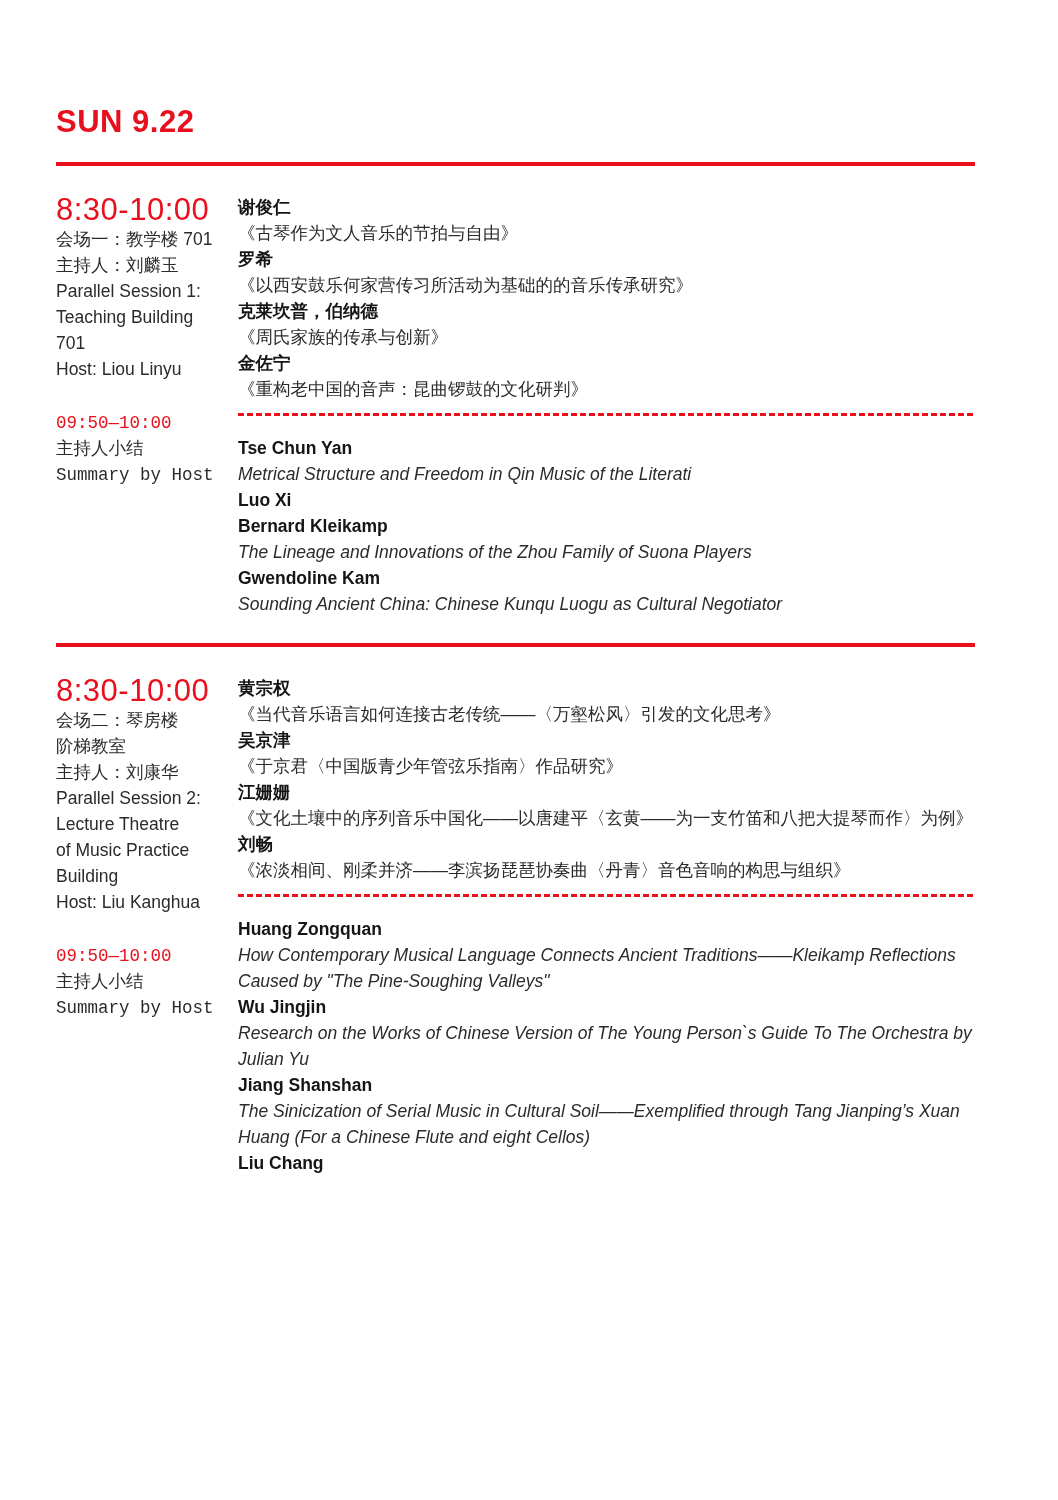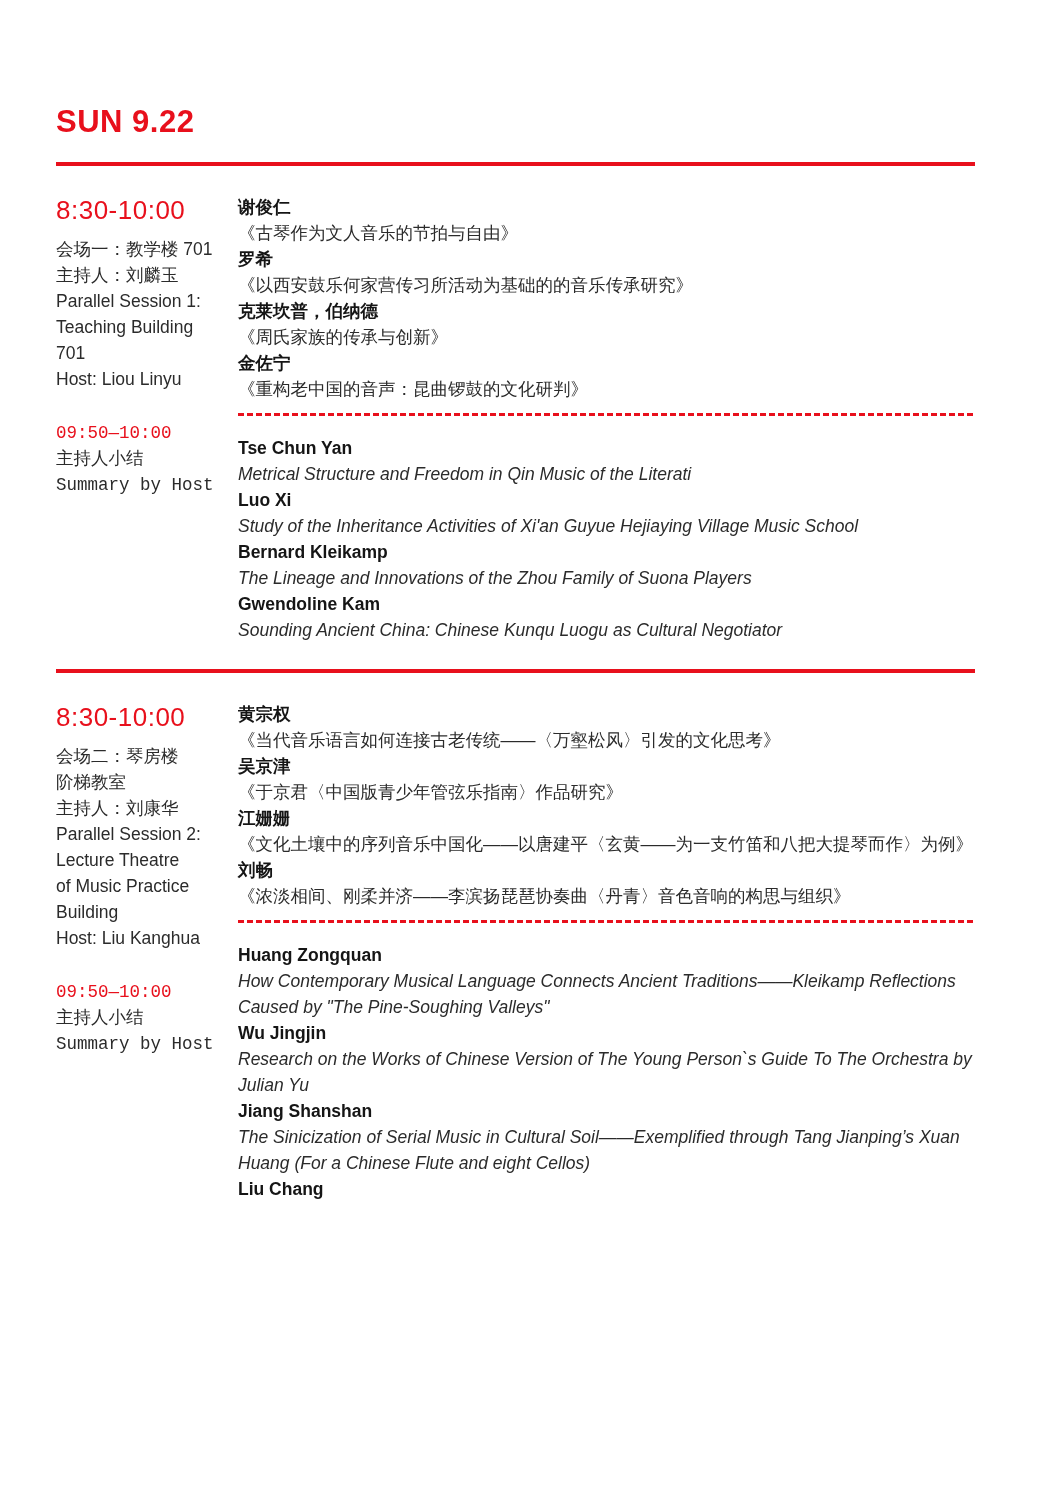--- a/index.html
+++ b/index.html
@@ -29,26 +29,26 @@
   }
   .rule.mid { margin-top: 26px; }
 
   .session {
     display: grid;
     grid-template-columns: 182px 1fr;
     margin-top: 28px;
   }
 
   .session-time {
-    font-size: 26px;
+    font-size: 31px;
     line-height: 32px;
     color: var(--accent);
     letter-spacing: 0.5px;
   }
-  .venue { margin-top: 10px; }
+  .venue { }
   .venue-line, .summary-label {
     font-size: 17.5px;
     line-height: 26px;
     color: var(--ink);
   }
   .summary-block { margin-top: 28px; font-family: Liberation Mono, monospace; }
   .summary-time {
     font-size: 17.5px;
     line-height: 26px;
     color: var(--accent);
@@ -131,21 +131,20 @@
       <hr class="dashed">
       <div class="en-list">
 
           <div class="pres">
             <div class="pres-name">Tse Chun Yan</div>
             <div class="pres-title en">Metrical Structure and Freedom in Qin Music of the Literati</div>
           </div>
 
           <div class="pres">
             <div class="pres-name">Luo Xi</div>
-            <div class="pres-title en">Study of the Inheritance Activities of Xi'an Guyue Hejiaying Village Music School</div>
           </div>
 
           <div class="pres">
             <div class="pres-name">Bernard Kleikamp</div>
             <div class="pres-title en">The Lineage and Innovations of the Zhou Family of Suona Players</div>
           </div>
 
           <div class="pres">
             <div class="pres-name">Gwendoline Kam</div>
             <div class="pres-title en">Sounding Ancient China: Chinese Kunqu Luogu as Cultural Negotiator</div>

